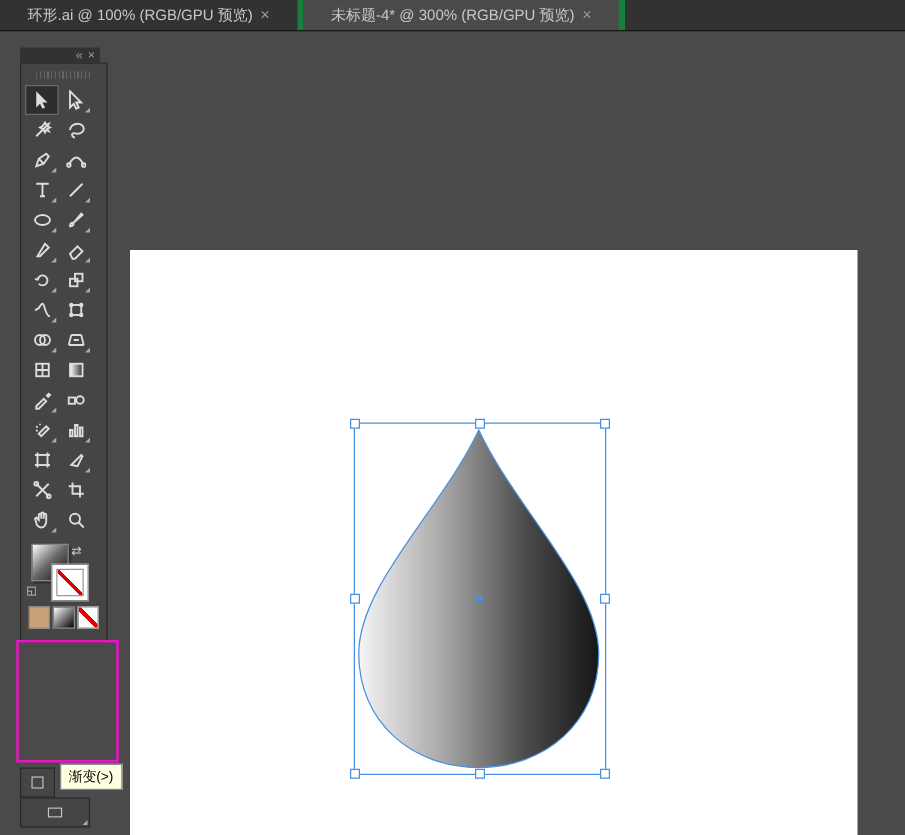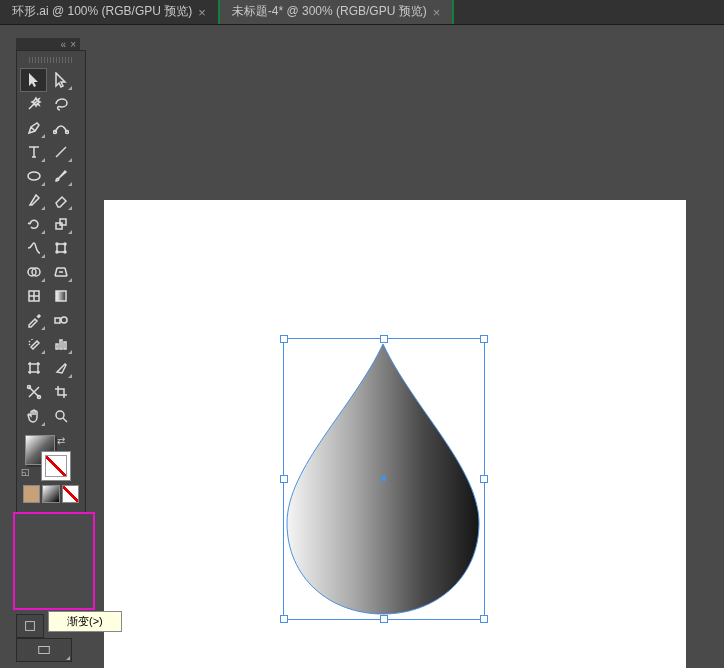--- a/index.html
+++ b/index.html
@@ -1,17 +1,17 @@
 <!DOCTYPE html>
 <html><head>
 <meta charset="utf-8">
 <style>
 body{margin:0;background:#4a4a4a;font-family:"Microsoft YaHei",sans-serif;font-size:12px;color:#c8c8c8;width:724px;height:668px;overflow:hidden;position:relative}
 .tabs{display:flex;background:#323232;height:24px;border-bottom:1px solid #1a1a1a}
-.tab{padding:4px 12px;display:flex;align-items:flex-end;gap:6px;border-right:2px solid #15803d}
+.tab{padding:4px 22px;display:flex;align-items:flex-start;gap:6px;border-right:5px solid #15803d}
 .tab.active{background:#4a4a4a}
 .tab-close{color:#999;font-size:13px;cursor:pointer}
 .panel-grip{position:absolute;left:16px;top:38px;width:60px;height:12px;background:#323232;display:flex;justify-content:flex-end;align-items:center;gap:4px;padding-right:4px}
 .panel-grip span{font-size:10px;color:#999}
 .toolbox{position:absolute;left:16px;top:50px;width:60px;background:#454545;padding:6px 4px 10px;border:1px solid #2a2a2a}
 .tool-grip{height:6px;background:repeating-linear-gradient(90deg,#666 0 1px,transparent 1px 3px);margin:0 8px 6px}
 .tool-row{display:flex;gap:2px;margin-bottom:2px}
 .tool{width:25px;height:22px;display:flex;align-items:center;justify-content:center;color:#ddd;position:relative}
 .tool.sel{background:#2d2d2d;outline:1px solid #666}
 .tool svg{width:16px;height:16px;stroke:#ddd;fill:none;stroke-width:1.5}
@@ -23,21 +23,21 @@
 .bg-swatch::after{content:"";position:absolute;inset:3px;border:1px solid #999;background:linear-gradient(45deg,transparent 45%,#d00 45%,#d00 55%,transparent 55%)}
 .swap-icon{position:absolute;left:36px;top:0;font-size:10px;color:#ccc}
 .mini-icon{position:absolute;left:0;top:32px;font-size:9px;color:#ccc}
 .swatch-row{display:flex;gap:2px;margin-top:4px;padding:0 2px}
 .swatch{width:16px;height:16px;border:1px solid #888}
 .sw-tan{background:#c9a178}
 .sw-grad{background:linear-gradient(135deg,#fff,#000)}
 .sw-none{background:#fff;position:relative}
 .sw-none::after{content:"";position:absolute;inset:0;background:linear-gradient(45deg,transparent 42%,#d00 42%,#d00 58%,transparent 58%)}
 .highlight{position:absolute;left:13px;top:512px;width:78px;height:94px;border:2px solid #e815c4;pointer-events:none;z-index:5}
-.tooltip{position:absolute;left:48px;top:611px;background:#ffffe1;color:#000;border:1px solid #888;padding:2px 18px;font-size:11px;z-index:6}
+.tooltip{position:absolute;left:48px;top:611px;background:#ffffe1;color:#000;border:1px solid #888;padding:2px 6px;font-size:11px;z-index:6}
 .draw-btn{position:absolute;left:16px;background:#454545;border:1px solid #2a2a2a;width:26px;height:22px;display:flex;align-items:center;justify-content:center;color:#ccc}
 .canvas-area{position:absolute;left:104px;top:200px;width:582px;height:468px;background:#fff}
 .bbox{position:absolute;left:283px;top:338px;width:200px;height:280px;border:1px solid #4a90e2;z-index:2}
 .handle{position:absolute;width:6px;height:6px;background:#fff;border:1px solid #4a90e2}
 .h-tl{left:-4px;top:-4px}.h-tm{left:calc(50% - 4px);top:-4px}.h-tr{right:-4px;top:-4px}
 .h-ml{left:-4px;top:calc(50% - 4px)}.h-mr{right:-4px;top:calc(50% - 4px)}
 .h-bl{left:-4px;bottom:-4px}.h-bm{left:calc(50% - 4px);bottom:-4px}.h-br{right:-4px;bottom:-4px}
 .center-pt{position:absolute;left:calc(50% - 3px);top:calc(50% - 3px);width:5px;height:5px;background:#4a90e2}
 .drop{position:absolute;left:283px;top:338px;width:200px;height:280px;z-index:1}
 </style>

